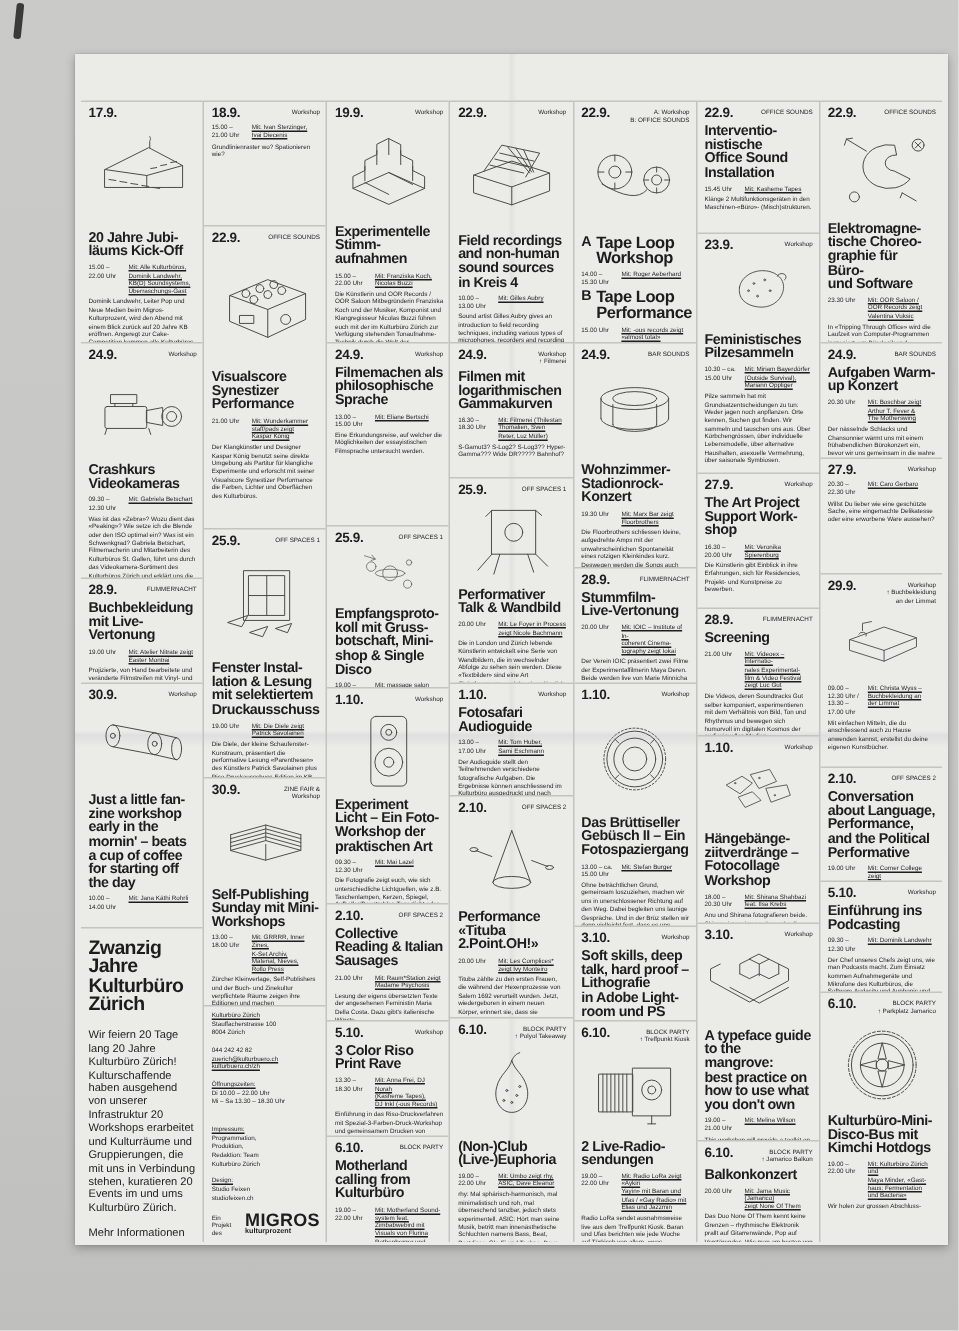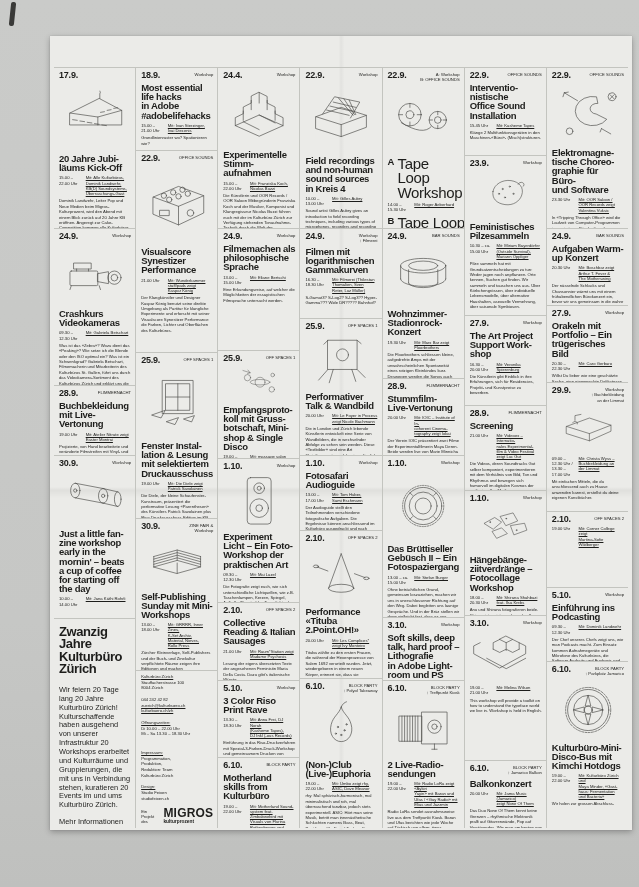--- a/index.html
+++ b/index.html
@@ -28,21 +28,21 @@
   .drawing{flex:0 0 auto;display:flex;align-items:center;justify-content:center;margin:1px 0 2px;}
   .drawing svg{width:92%;height:100%;stroke:#4a4a47;fill:none;stroke-width:1;stroke-linecap:round;stroke-linejoin:round;}
   .title{font-weight:bold;font-size:9.5px;line-height:.97;letter-spacing:-.3px;white-space:pre-line;margin:1px 0 3px;flex:0 0 auto;}
   .tw{display:flex;font-size:4.2px;line-height:1.25;margin-bottom:2px;flex:0 0 auto;}
   .time{width:37%;white-space:pre-line;}
   .with{width:63%;white-space:pre-line;text-decoration:underline;text-underline-offset:.5px;}
   .desc{font-size:4.2px;line-height:1.28;flex:0 0 auto;}
   .extra{font-size:4.2px;line-height:1.25;margin-top:2px;}
   .subrow{display:flex;gap:3px;margin:1px 0 2px;}
   .subletter{font-weight:bold;font-size:9.5px;line-height:.97;}
-  .subtitle{font-weight:normal;font-size:15px;line-height:.97;letter-spacing:-.3px;white-space:pre-line;}
+  .subtitle{font-weight:bold;font-size:11px;line-height:.97;letter-spacing:-.3px;white-space:pre-line;}
   .intro-title{font-weight:bold;font-size:13px;line-height:.96;letter-spacing:-.4px;white-space:pre-line;margin:4px 0 10px;}
   .ip{font-size:7.4px;line-height:1.2;margin:0 0 8px;white-space:pre-line;}
   .cl{font-size:4.2px;line-height:1.35;white-space:pre-line;}
   .cl.u{text-decoration:underline;text-underline-offset:.5px;}
   .gap{height:6px;flex:0 0 auto;}
   .gap2{height:13px;flex:0 0 auto;}
   .logo-row{margin-top:auto;display:flex;align-items:flex-end;gap:5px;padding-bottom:2px;}
   .proj{font-size:4.2px;line-height:1.2;}
   .migros{font-weight:bold;font-size:12px;letter-spacing:.2px;line-height:1;}
   .migros-sub{font-weight:bold;font-size:4.8px;line-height:1.1;}
@@ -155,24 +155,20 @@
           <div class="ip">Wir feiern 20 Tage lang 20 Jahre Kulturbüro Zürich! Kulturschaffende haben ausgehend von unserer Infrastruktur 20 Workshops erarbeitet und Kulturräume und Gruppierungen, die mit uns in Verbindung stehen, kuratieren 20 Events im und ums Kulturbüro Zürich.</div>
           <div class="ip">Mehr Informationen zu den Workshops und Events gibt es unter: zwanzig.kulturbuero.ch</div>
         </div>
       </div>
       <div class="col">
         <div class="cell" style="height: 83px;">
           <div class="cellhead">
             <span class="date">18.9.</span>
             <span class="label">Workshop</span>
           </div>
-          <div class="title">Most essential
-life hacks
-in Adobe
-#adobelifehacks</div>
           <div class="tw">
             <span class="time">15.00 –
 21.00 Uhr</span>
             <span class="with">Mit: Ivan Sterzinger,
 Ivai Diecenis</span>
           </div>
           <div class="desc">Grundlinienraster wo? Spationieren wie?</div>
         </div>
         <div class="cell" style="height: 202px;">
           <div class="cellhead">
@@ -281,21 +277,21 @@
             <div>
               <div class="migros">MIGROS</div>
               <div class="migros-sub">kulturprozent</div>
             </div>
           </div>
         </div>
       </div>
       <div class="col">
         <div class="cell" style="height: 161px;">
           <div class="cellhead">
-            <span class="date">24.4.</span>
+            <span class="date">19.9.</span>
             <span class="label">Workshop</span>
           </div>
           <div class="drawing" style="height: 64px;">
             <svg viewBox="0 0 100 80" preserveAspectRatio="xMidYMid meet">
               <path d="M50 6 l12 6 v10 l12 6 v10 l12 6 v12 l-36 16 l-36 -16 v-12 l12 -6 v-10 l12 -6 v-10 z"></path>
               <path d="M50 6 v16 m12 -4 v14 m-24 -14 v14 m36 2 v14 m-48 -14 v14"></path>
               <path d="M14 56 l36 -16 l36 16 M26 50 l24 12 m0 -22 l24 12"></path>
             </svg>
           </div>
           <div class="title">Experimentelle
@@ -410,21 +406,21 @@
 DJ Inkl (-ous Records)</span>
           </div>
           <div class="desc">Einführung in das Riso-Druckverfahren mit Spezial-3-Farben-Druck-Workshop und gemeinsamem Drucken von Tanzstep-Fotos. Dazu gibt es Live-DJ Mixes!</div>
         </div>
         <div class="cell" style="height: 71px;">
           <div class="cellhead">
             <span class="date">6.10.</span>
             <span class="label">BLOCK PARTY</span>
           </div>
           <div class="title">Motherland
-skills from
+calling from
 Kulturbüro</div>
           <div class="tw">
             <span class="time">19.00 –
 22.00 Uhr</span>
             <span class="with">Mit: Motherland Sound-
 system feat.
 Zimbabwebird mit
 Visuals von Flurina
 Rothenberger und
 Hammer</span>
@@ -812,20 +808,25 @@
             <span class="label">Workshop</span>
           </div>
           <div class="drawing" style="height: 52px;">
             <svg viewBox="0 0 100 80" preserveAspectRatio="xMidYMid meet">
               <path d="M50 8 l10 5 l-10 5 l-10 -5 z"></path>
               <path d="M60 13 l10 5 v10 M40 13 l-10 5 v10 M50 18 v12"></path>
               <path d="M70 18 l10 5 v12 l-40 22 l-40 -22 v-12 l10 -5"></path>
               <path d="M30 28 l10 5 l10 -5 l10 5 l10 -5 M20 42 l30 16 l30 -16"></path>
             </svg>
           </div>
+          <div class="title">A typeface guide
+to the mangrove:
+best practice on
+how to use what
+you don't own</div>
           <div class="tw">
             <span class="time">19.00 –
 21.00 Uhr</span>
             <span class="with">Mit: Melina Wilson</span>
           </div>
           <div class="desc">This workshop will provide a toolkit on how to understand the typeface world we live in. Workshop is held in English.</div>
         </div>
         <div class="cell" style="height: 68px;">
           <div class="cellhead">
             <span class="date">6.10.</span>
@@ -882,23 +883,20 @@
 Arthur T. Fever &amp;
 The Motherswing</span>
           </div>
           <div class="desc">Der nässelnde Schlacks und Chansonnier wärmt uns mit einem frühabendlichen Bürokonzert ein, bevor wir uns gemeinsam in die wahre Boschbar aufmachen.</div>
         </div>
         <div class="cell" style="height: 77px;">
           <div class="cellhead">
             <span class="date">27.9.</span>
             <span class="label">Workshop</span>
           </div>
-          <div class="title">Orakeln mit
-Portfolio – Ein
-trügerisches Bild</div>
           <div class="tw">
             <span class="time">20.30 –
 22.30 Uhr</span>
             <span class="with">Mit: Caro Gerbaro</span>
           </div>
           <div class="desc">Willst Du lieber wie eine geschützte Sache, eine eingemachte Delikatesse oder eine erworbene Ware aussehen?</div>
         </div>
         <div class="cell" style="height: 129px;">
           <div class="cellhead">
             <span class="date">29.9.</span>
@@ -922,20 +920,25 @@
 Buchbekleidung an
 der Limmat</span>
           </div>
           <div class="desc">Mit einfachen Mitteln, die du anschliessend auch zu Hause anwenden kannst, erstellst du deine eigenen Kunstbücher.</div>
         </div>
         <div class="cell" style="height: 76px;">
           <div class="cellhead">
             <span class="date">2.10.</span>
             <span class="label">OFF SPACES 2</span>
           </div>
+          <div class="title">Conversation
+about Language,
+Performance,
+and the Political
+Performative</div>
           <div class="tw">
             <span class="time">19.00 Uhr</span>
             <span class="with">Mit: Corner College zeigt
 Martina-Sofie Wildberger</span>
           </div>
         </div>
         <div class="cell" style="height: 74px;">
           <div class="cellhead">
             <span class="date">5.10.</span>
             <span class="label">Workshop</span>

